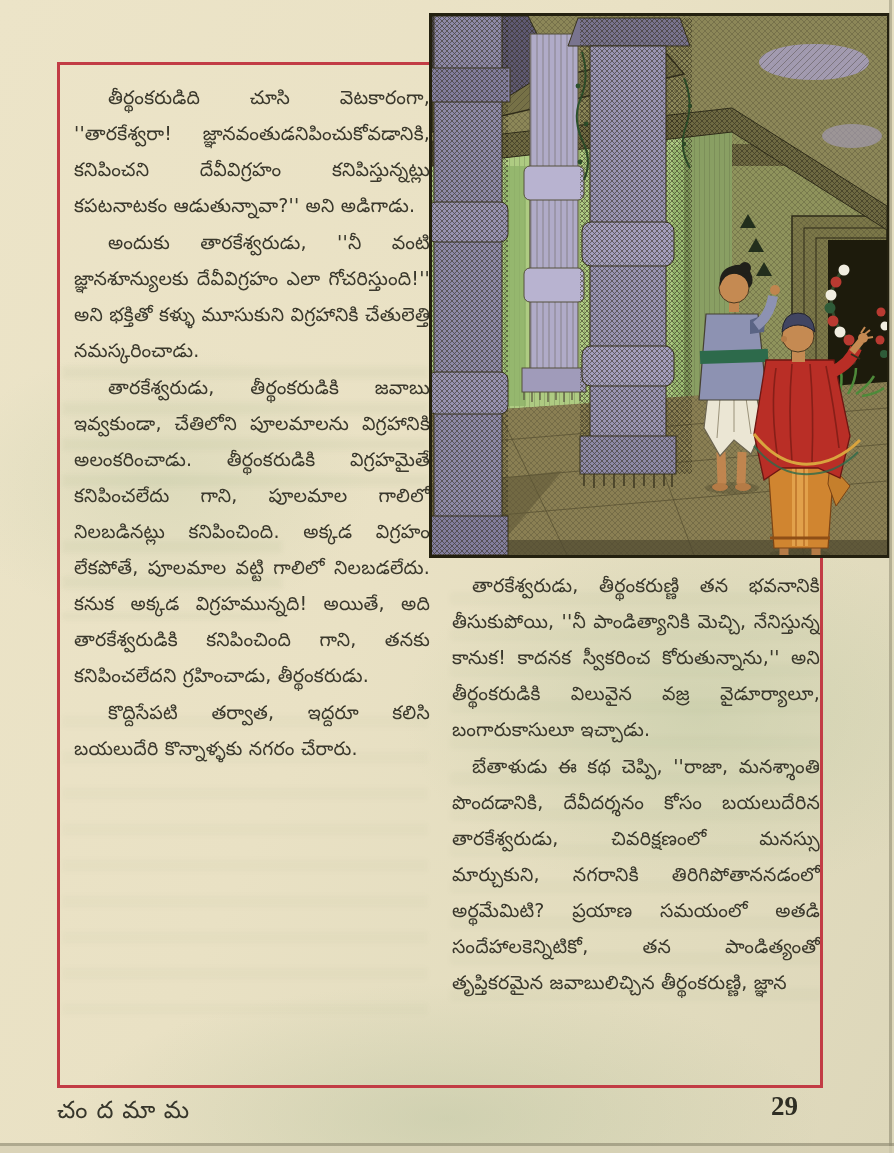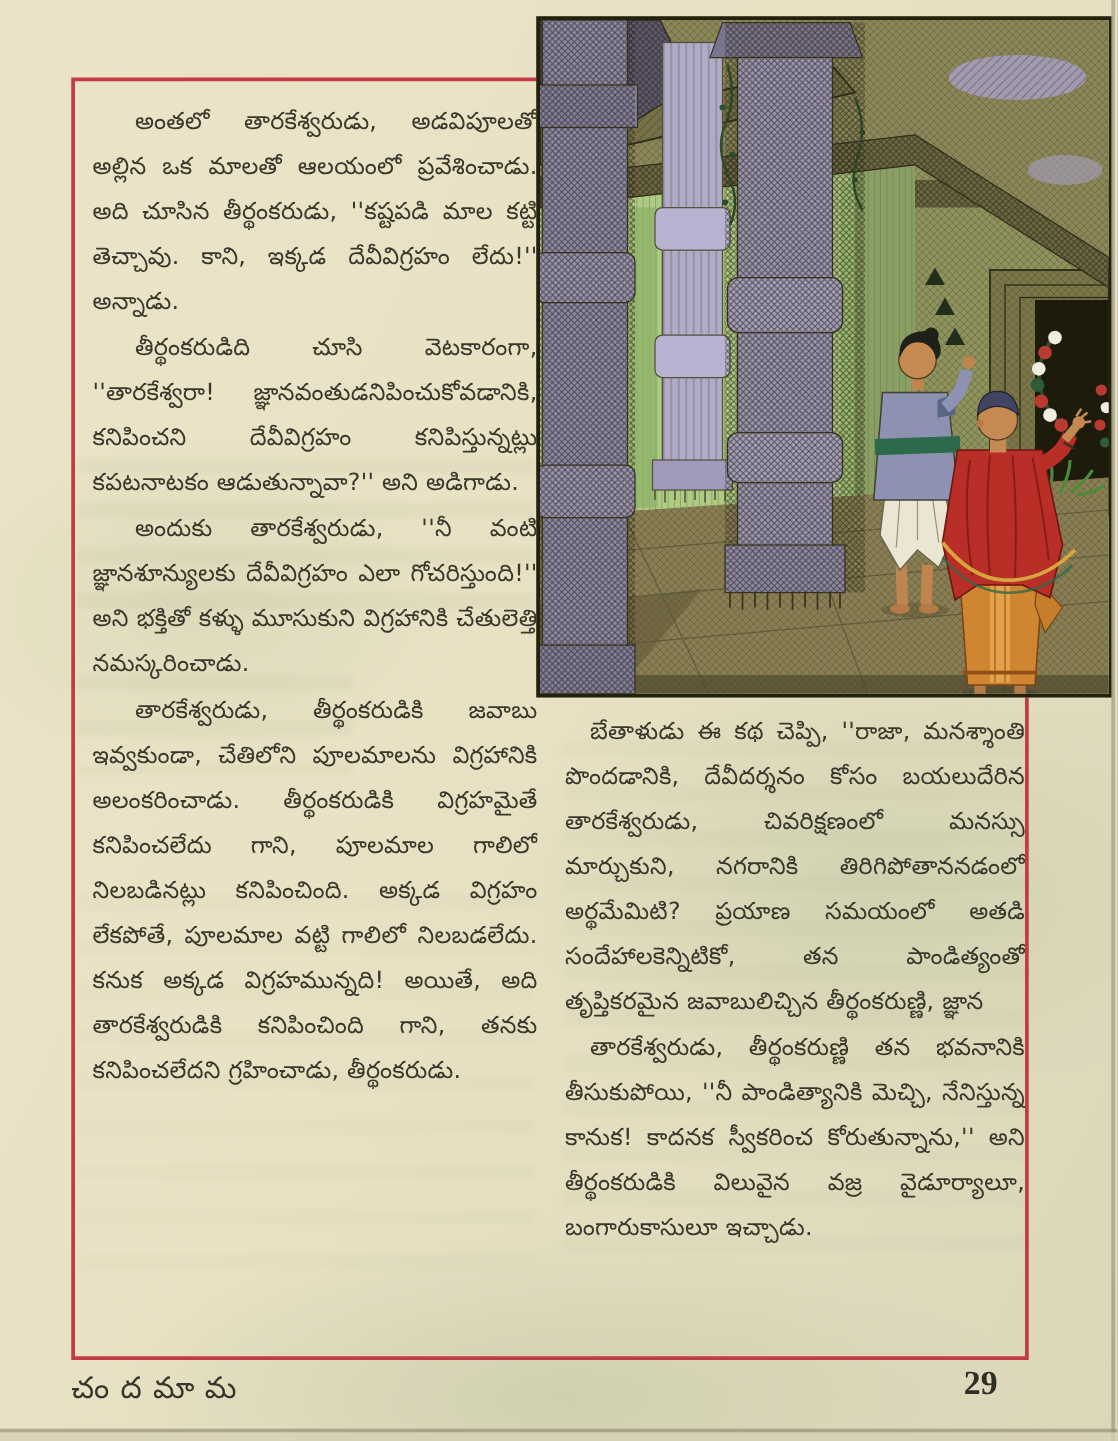--- a/index.html
+++ b/index.html
@@ -52,29 +52,29 @@
 <div class="page">
 
   <div class="ghost g1"></div>
   <div class="ghost g2"></div>
   <div class="ghost g3"></div>
   <div class="ghost g4"></div>
 
   <div class="frame"></div>
 
   <div class="col col-left">
-    <p>అంతలో తారకేశ్వరుడు, అడవిపూలతో అల్లిన ఒక మాలతో ఆలయంలో ప్రవేశించాడు. అది చూసిన తీర్థంకరుడు, ''కష్టపడి మాల కట్టి తెచ్చావు. కాని, ఇక్కడ దేవీవిగ్రహం లేదు!'' అన్నాడు.</p>
     <p>తీర్థంకరుడిది చూసి వెటకారంగా, ''తారకేశ్వరా! జ్ఞానవంతుడనిపించుకోవడానికి, కనిపించని దేవీవిగ్రహం కనిపిస్తున్నట్లు కపటనాటకం ఆడుతున్నావా?'' అని అడిగాడు.</p>
     <p>అందుకు తారకేశ్వరుడు, ''నీ వంటి జ్ఞానశూన్యులకు దేవీవిగ్రహం ఎలా గోచరిస్తుంది!'' అని భక్తితో కళ్ళు మూసుకుని విగ్రహానికి చేతులెత్తి నమస్కరించాడు.</p>
     <p>తారకేశ్వరుడు, తీర్థంకరుడికి జవాబు ఇవ్వకుండా, చేతిలోని పూలమాలను విగ్రహానికి అలంకరించాడు. తీర్థంకరుడికి విగ్రహమైతే కనిపించలేదు గాని, పూలమాల గాలిలో నిలబడినట్లు కనిపించింది. అక్కడ విగ్రహం లేకపోతే, పూలమాల వట్టి గాలిలో నిలబడలేదు. కనుక అక్కడ విగ్రహమున్నది! అయితే, అది తారకేశ్వరుడికి కనిపించింది గాని, తనకు కనిపించలేదని గ్రహించాడు, తీర్థంకరుడు.</p>
+    <p>కొద్దిసేపటి తర్వాత, ఇద్దరూ కలిసి బయలుదేరి కొన్నాళ్ళకు నగరం చేరారు.</p>
   </div>
 
   <div class="col col-right">
+    <p>తారకేశ్వరుడు, తీర్థంకరుణ్ణి తన భవనానికి తీసుకుపోయి, ''నీ పాండిత్యానికి మెచ్చి, నేనిస్తున్న కానుక! కాదనక స్వీకరించ కోరుతున్నాను,'' అని తీర్థంకరుడికి విలువైన వజ్ర వైడూర్యాలూ, బంగారుకాసులూ ఇచ్చాడు.</p>
     <p>బేతాళుడు ఈ కథ చెప్పి, ''రాజా, మనశ్శాంతి పొందడానికి, దేవీదర్శనం కోసం బయలుదేరిన తారకేశ్వరుడు, చివరిక్షణంలో మనస్సు మార్చుకుని, నగరానికి తిరిగిపోతాననడంలో అర్థమేమిటి? ప్రయాణ సమయంలో అతడి సందేహాలకెన్నిటికో, తన పాండిత్యంతో తృప్తికరమైన జవాబులిచ్చిన తీర్థంకరుణ్ణి, జ్ఞాన</p>
-    <p>తారకేశ్వరుడు, తీర్థంకరుణ్ణి తన భవనానికి తీసుకుపోయి, ''నీ పాండిత్యానికి మెచ్చి, నేనిస్తున్న కానుక! కాదనక స్వీకరించ కోరుతున్నాను,'' అని తీర్థంకరుడికి విలువైన వజ్ర వైడూర్యాలూ, బంగారుకాసులూ ఇచ్చాడు.</p>
   </div>
 
   <div class="illus">
     <svg viewBox="0 0 455 539" xmlns="http://www.w3.org/2000/svg">
       <defs>
         <pattern id="xh" width="6" height="6" patternUnits="userSpaceOnUse">
           <path d="M0 0L6 6M6 0L0 6" stroke="#3a3524" stroke-width="0.6" opacity="0.45"></path>
         </pattern>
         <pattern id="xhd" width="5" height="5" patternUnits="userSpaceOnUse">
           <path d="M0 0L5 5M5 0L0 5" stroke="#2d2918" stroke-width="0.8" opacity="0.7"></path>

